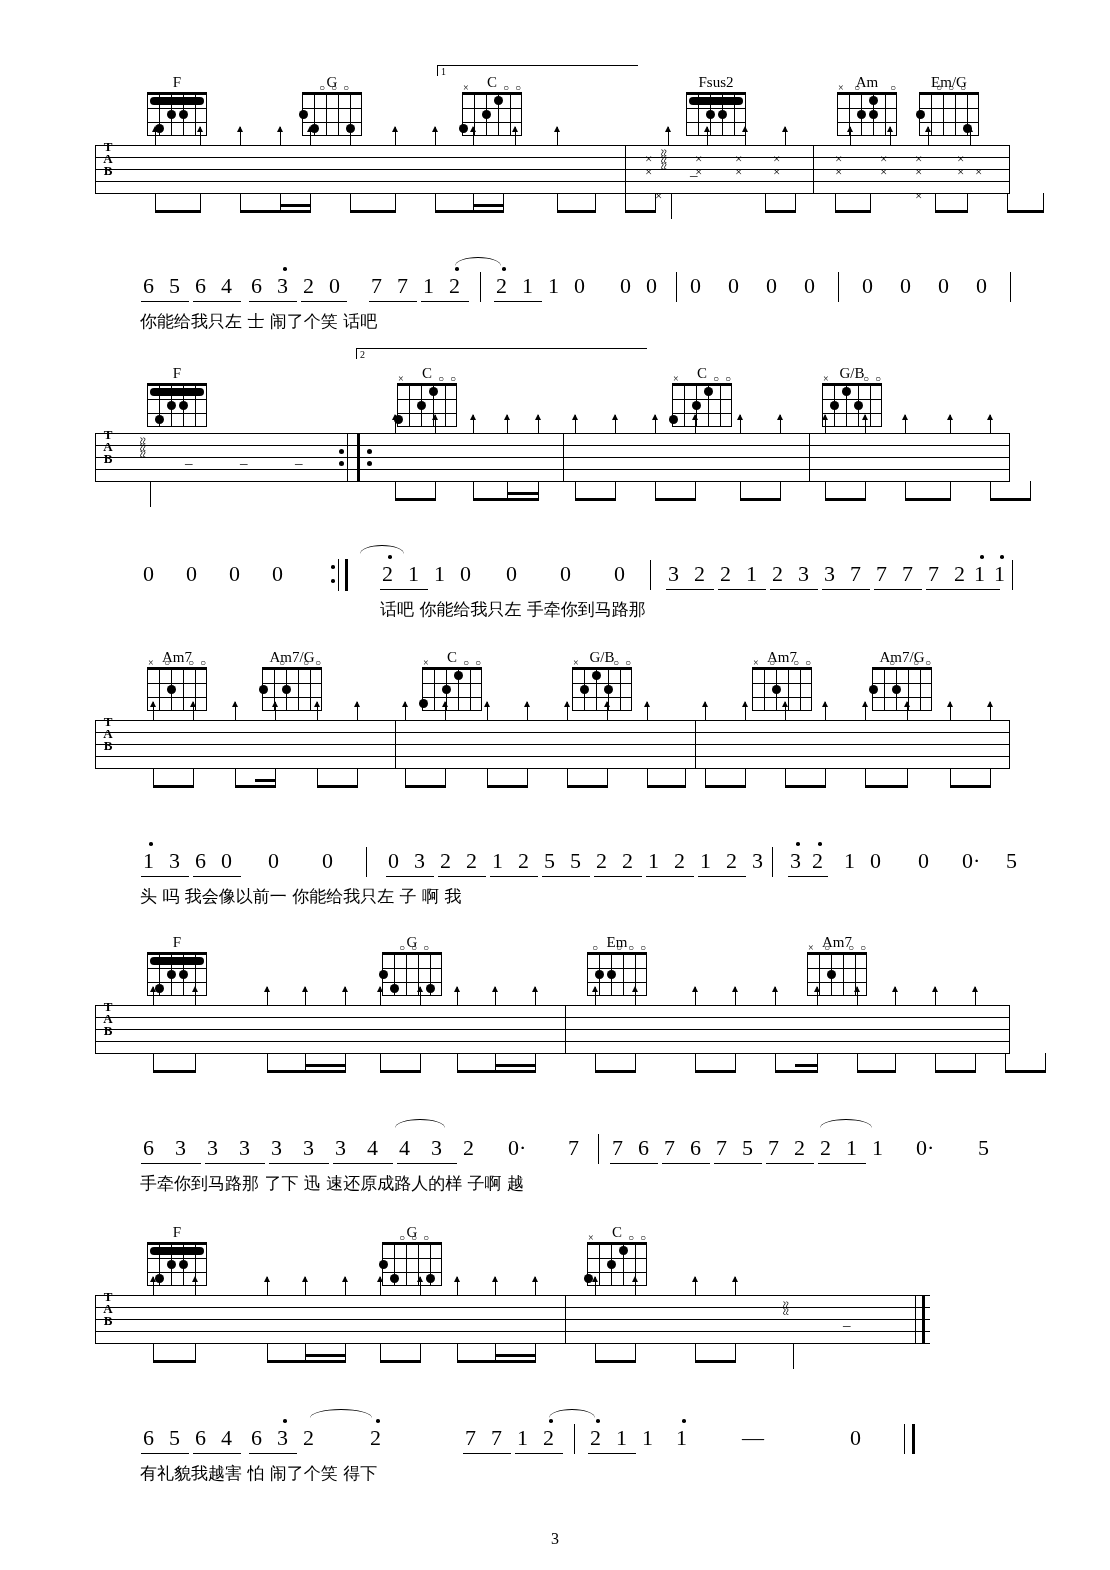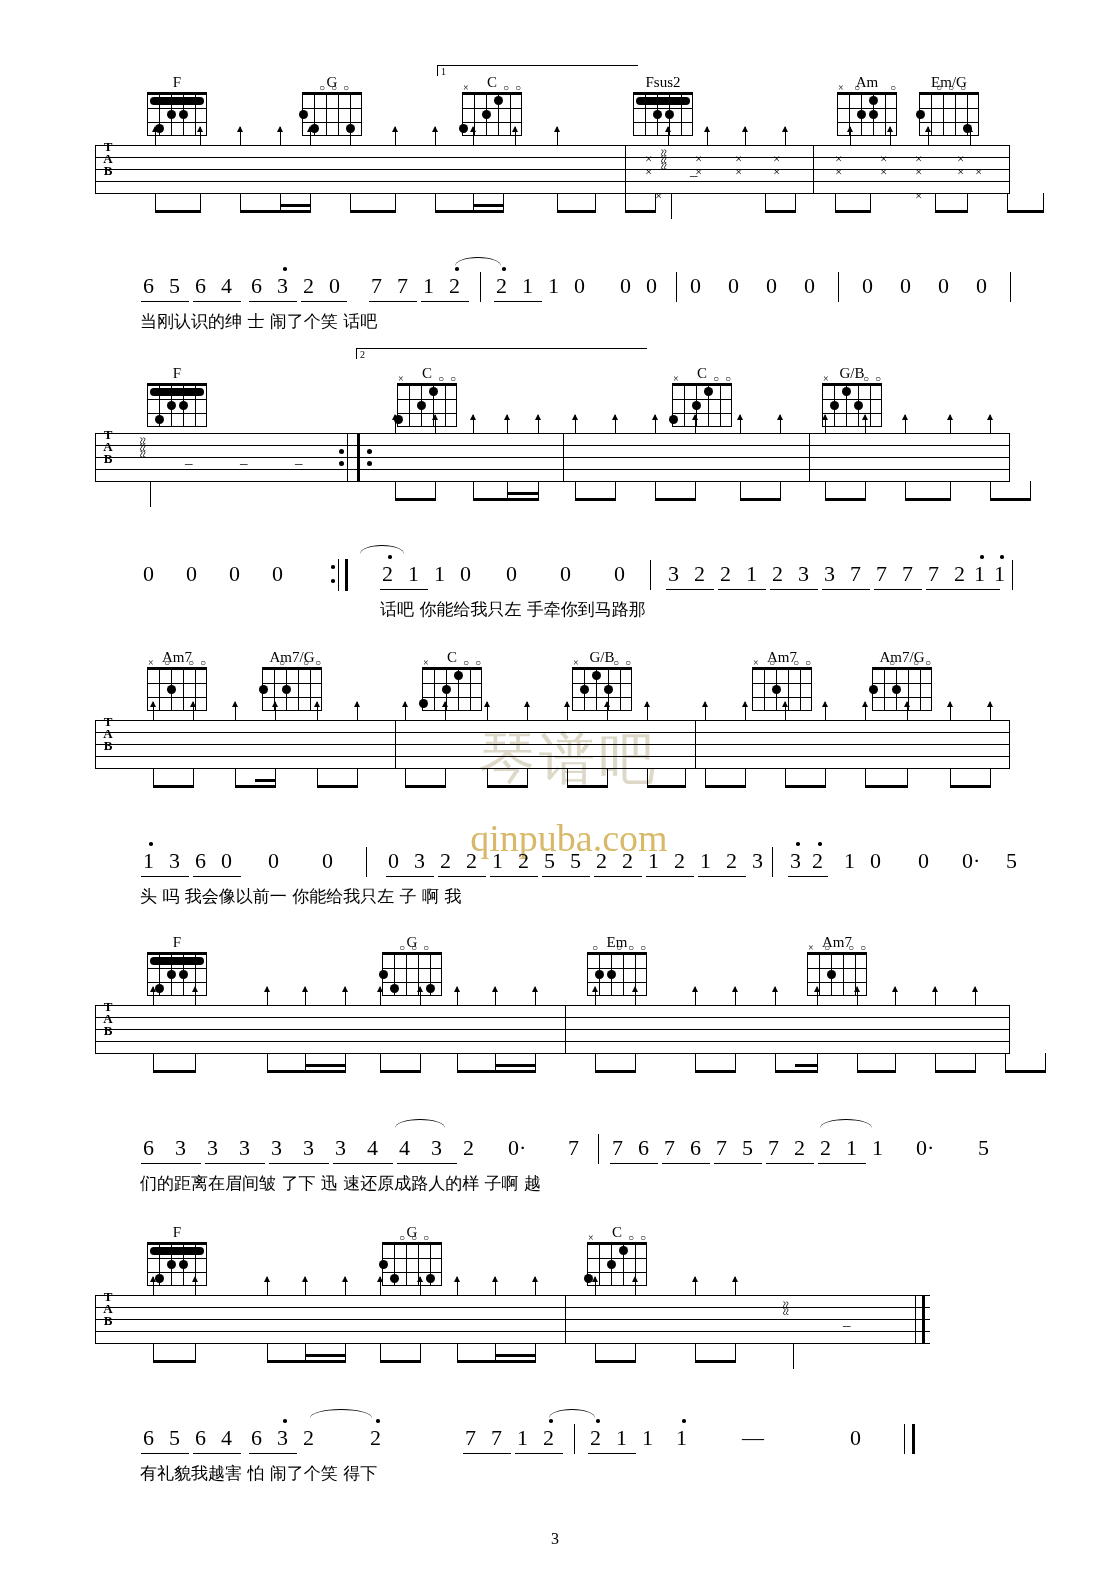--- a/index.html
+++ b/index.html
@@ -49,24 +49,20 @@
   .watermark{position:absolute;left:404px;top:722px;width:330px;text-align:center;}
   .wm1{font-size:56px;color:#ddd8c8;font-family:"DejaVu Sans",sans-serif;letter-spacing:4px;}
   .wm2{font-size:38px;color:#d8b96a;font-family:"Liberation Serif",serif;margin-top:18px;}
   .pageno{position:absolute;left:0;width:1110px;top:1530px;text-align:center;font-size:16px;}
 </style>
 </head>
 <body>
 
 <div class="page">
 
-  <div class="watermark">
-    <div class="wm1">琴谱吧</div>
-    <div class="wm2">qinpuba.com</div>
-  </div>
 
   <div class="system" style="top:60px;height:285px;">
 
     <div class="ending" style="left:437px;top:5px;width:200px;">
       <span>1</span>
     </div>
 
     <div class="chord" style="left:140px;top:15px;">
       <div class="cname">F</div>
       <div class="grid">
@@ -113,21 +109,21 @@
           <div class="v" style="left:23px"></div>
           <div class="v" style="left:35px"></div>
           <div class="v" style="left:47px"></div>
         <div class="h" style="top:13px"></div>
           <div class="h" style="top:27px"></div>
         <div class="dot" style="left:31px;top:1px"></div>
           <div class="dot" style="left:19px;top:15px"></div>
           <div class="dot" style="left:-4px;top:29px"></div>
       </div>
     </div>
-    <div class="chord" style="left:626px;top:15px;">
+    <div class="chord" style="left:679px;top:15px;">
       <div class="cname">Fsus2</div>
       <div class="grid">
         <div class="v" style="left:11px"></div>
           <div class="v" style="left:23px"></div>
           <div class="v" style="left:35px"></div>
           <div class="v" style="left:47px"></div>
         <div class="h" style="top:13px"></div>
           <div class="h" style="top:27px"></div>
         <div class="bar" style="left:2px;top:2px;width:54px;"></div>
         <div class="dot" style="left:19px;top:15px"></div>
@@ -305,21 +301,21 @@
       <div class="num" style="left:766px;top:0">0</div>
       <div class="num" style="left:804px;top:0">0</div>
       <div class="bardiv" style="left:838px;top:-3px;height:30px"></div>
 
       <div class="num" style="left:862px;top:0">0</div>
       <div class="num" style="left:900px;top:0">0</div>
       <div class="num" style="left:938px;top:0">0</div>
       <div class="num" style="left:976px;top:0">0</div>
       <div class="bardiv" style="left:1010px;top:-3px;height:30px"></div>
 
-      <div class="lyric" style="left:140px;top:38px;">当刚认识的绅 士  闹了个笑  话吧</div>
+      <div class="lyric" style="left:140px;top:38px;">你能给我只左 士  闹了个笑  话吧</div>
     </div>
   </div>
 
   <div class="system" style="top:348px;height:290px;">
 
     <div class="ending" style="left:356px;top:0px;width:290px;">
       <span>2</span>
     </div>
 
     <div class="chord" style="left:140px;top:18px;">
@@ -926,21 +922,21 @@
       <div class="num" style="left:872px;top:0">1</div>
       <div class="underline" style="left:610px;top:26px;width:48px"></div>
       <div class="underline" style="left:662px;top:26px;width:48px"></div>
       <div class="underline" style="left:714px;top:26px;width:48px"></div>
       <div class="underline" style="left:766px;top:26px;width:48px"></div>
       <div class="underline" style="left:818px;top:26px;width:48px"></div>
       <div class="tie" style="left:820px;top:-18px;width:52px"></div>
       <div class="num" style="left:916px;top:0">0·</div>
       <div class="num" style="left:978px;top:0">5</div>
 
-      <div class="lyric" style="left:140px;top:38px;">们的距离在眉间皱  了下      迅 速还原成路人的样  子啊       越</div>
+      <div class="lyric" style="left:140px;top:38px;">手牵你到马路那  了下      迅 速还原成路人的样  子啊       越</div>
     </div>
   </div>
 
   <div class="system" style="top:1215px;height:290px;">
     <div class="chord" style="left:140px;top:10px;">
       <div class="cname">F</div>
       <div class="grid">
         <div class="v" style="left:11px"></div>
           <div class="v" style="left:23px"></div>
           <div class="v" style="left:35px"></div>

